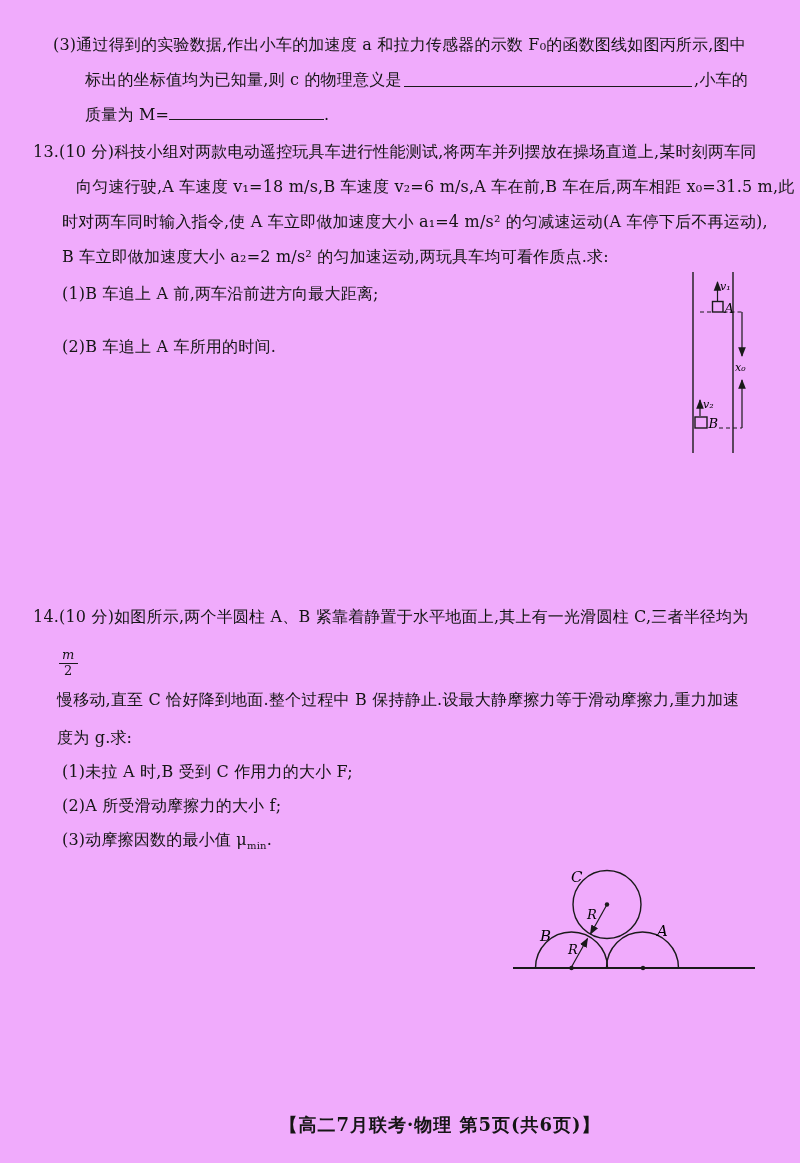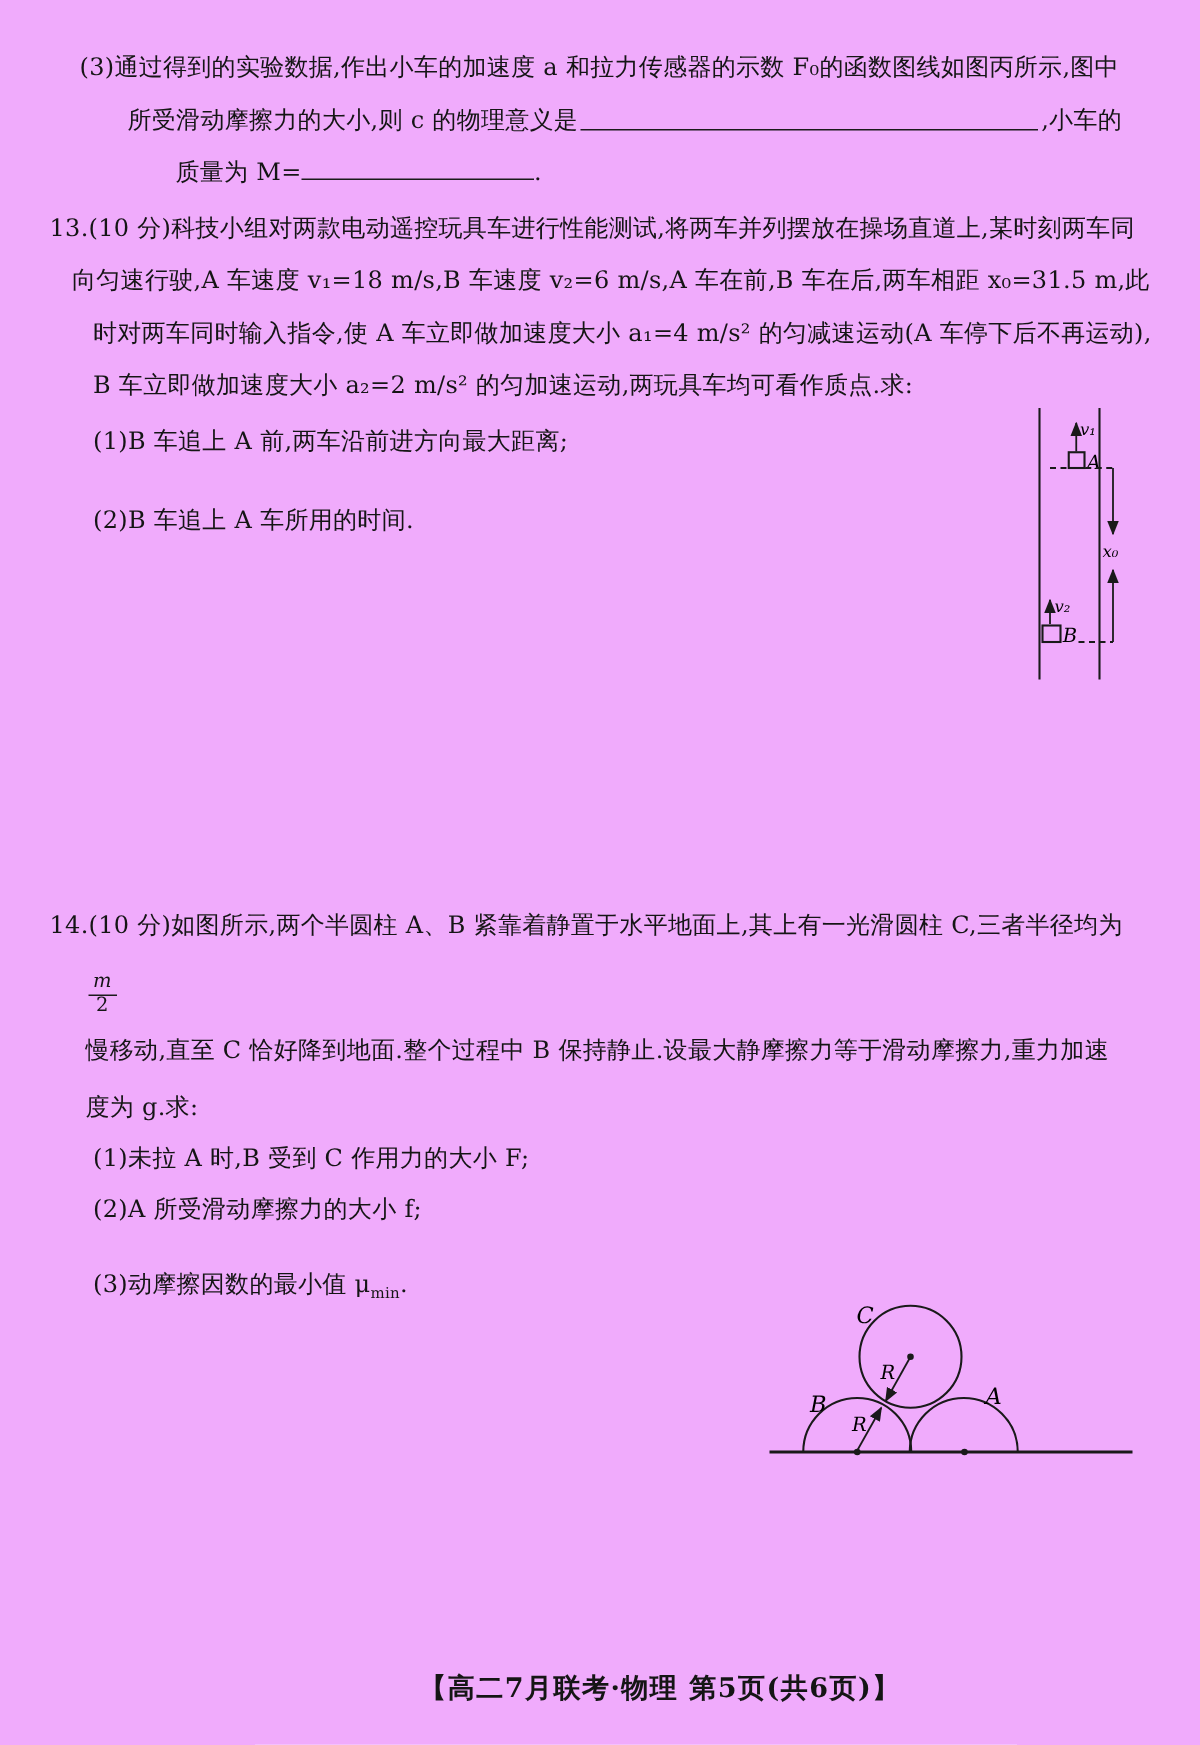--- a/index.html
+++ b/index.html
@@ -42,32 +42,32 @@
   sub{font-size:10px;}
 </style>
 </head>
 <body>
 
 <div class="page">
 
   <div>
     <div class="ln" style="left:53px;top:34px;">(3)通过得到的实验数据,作出小车的加速度 a 和拉力传感器的示数 F₀的函数图线如图丙所示,图中</div>
     <div class="ln fill-line" style="left:85px;top:69px;width:663px;">
-      <span class="txt">所受滑动摩擦力的大小,则 c 的物理意义是</span>
+      <span class="txt">标出的坐标值均为已知量,则 c 的物理意义是</span>
       <span class="blank-grow"></span>
       <span class="txt">,小车的</span>
     </div>
-    <div class="ln" style="left:85px;top:104px;margin-left:32px;">
+    <div class="ln" style="left:85px;top:104px;">
       <span>质量为 M=</span><span class="iblank" style="width:155px;"></span><span>.</span>
     </div>
   </div>
 
   <div>
     <div class="ln" style="left:33px;top:141px;">13.(10 分)科技小组对两款电动遥控玩具车进行性能测试,将两车并列摆放在操场直道上,某时刻两车同</div>
-    <div class="ln" style="left:48px;top:176px;">向匀速行驶,A 车速度 v₁=18 m/s,B 车速度 v₂=6 m/s,A 车在前,B 车在后,两车相距 x₀=31.5 m,此</div>
+    <div class="ln" style="left:76px;top:176px;">向匀速行驶,A 车速度 v₁=18 m/s,B 车速度 v₂=6 m/s,A 车在前,B 车在后,两车相距 x₀=31.5 m,此</div>
     <div class="ln" style="left:62px;top:211px;">时对两车同时输入指令,使 A 车立即做加速度大小 a₁=4 m/s² 的匀减速运动(A 车停下后不再运动),</div>
     <div class="ln" style="left:62px;top:246px;">B 车立即做加速度大小 a₂=2 m/s² 的匀加速运动,两玩具车均可看作质点.求:</div>
     <div class="ln" style="left:62px;top:283px;">(1)B 车追上 A 前,两车沿前进方向最大距离;</div>
     <div class="ln" style="left:62px;top:336px;">(2)B 车追上 A 车所用的时间.</div>
 
     <svg class="diagram" style="left:687px;top:265px;" width="64" height="194" viewBox="0 0 64 194">
       <defs>
         <marker id="arr" viewBox="0 0 10 10" refX="9" refY="5" markerWidth="8" markerHeight="8" orient="auto">
           <path d="M0,1 L10,5 L0,9 z" fill="#1a1a1a"></path>
         </marker>
@@ -100,21 +100,21 @@
     <div class="ln fracline" style="left:57px;top:645px;">
       <span class="frac">
         <span class="num">m</span>
         <span class="den">2</span>
       </span>
     </div>
     <div class="ln" style="left:57px;top:689px;">慢移动,直至 C 恰好降到地面.整个过程中 B 保持静止.设最大静摩擦力等于滑动摩擦力,重力加速</div>
     <div class="ln" style="left:57px;top:727px;">度为 g.求:</div>
     <div class="ln" style="left:62px;top:761px;">(1)未拉 A 时,B 受到 C 作用力的大小 F;</div>
     <div class="ln" style="left:62px;top:795px;">(2)A 所受滑动摩擦力的大小 f;</div>
-    <div class="ln" style="left:62px;top:829px;margin-top:16px;">
+    <div class="ln" style="left:62px;top:829px;">
       <span>(3)动摩擦因数的最小值 μ</span><sub>min</sub><span>.</span>
     </div>
 
     <svg class="diagram" style="left:505px;top:856px;" width="260" height="122" viewBox="0 0 260 122">
 
       <line x1="8" y1="112" x2="250" y2="112" stroke="#1a1a1a" stroke-width="2"></line>
 
       <path d="M 30.5 112 A 36 36 0 0 1 102.5 112" fill="none" stroke="#1a1a1a" stroke-width="1.4"></path>
 
       <path d="M 101.5 112 A 36 36 0 0 1 173.5 112" fill="none" stroke="#1a1a1a" stroke-width="1.4"></path>

